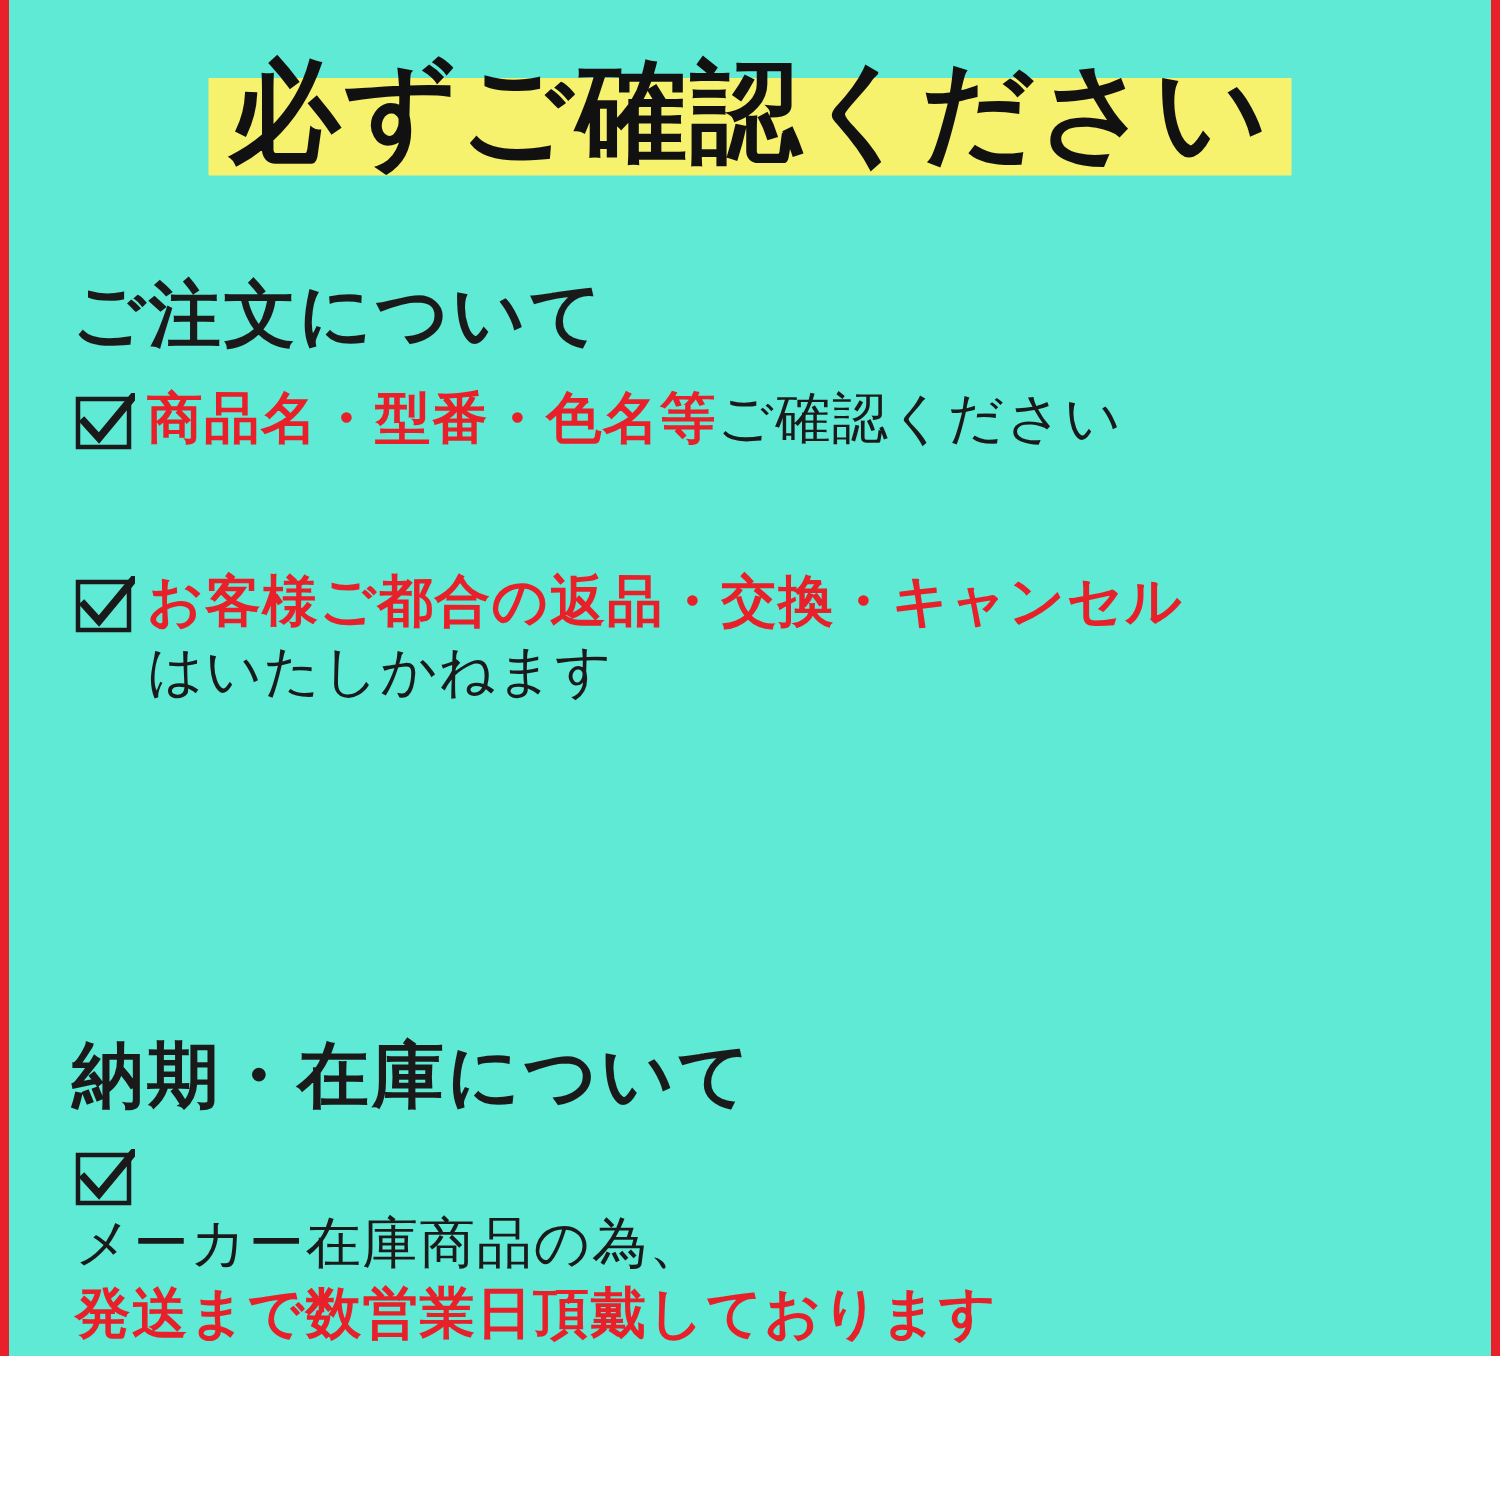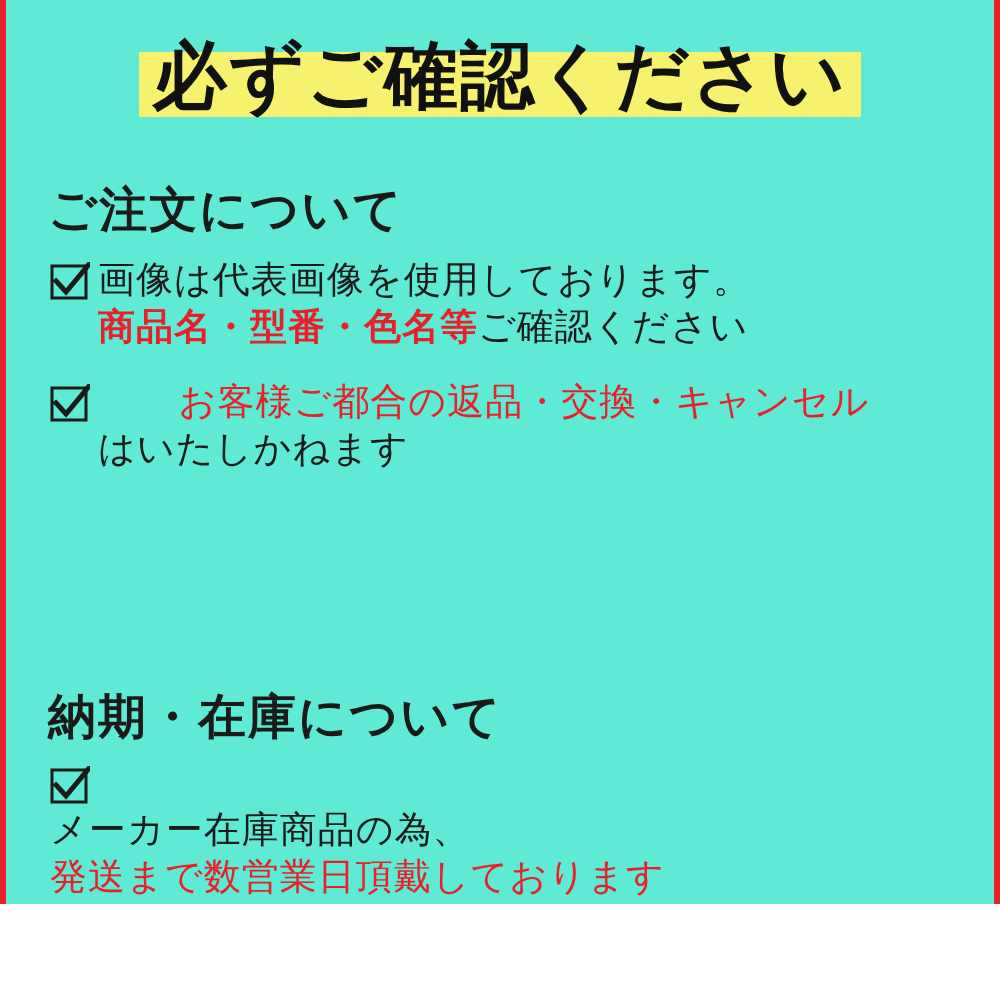--- a/index.html
+++ b/index.html
@@ -79,22 +79,21 @@
   }
   .line {
     font-size: 37px;
     line-height: 1.28;
     color: #1a1a1a;
     letter-spacing: 1px;
     white-space: nowrap;
   }
   .line.bold-red {
     color: #e8202a;
-    font-weight: normal;
-    text-align: center;
+    font-weight: bold;
   }
   .red {
     color: #e8202a;
     font-weight: bold;
     text-align: center;
   }
   .note {
     font-size: 25px;
     color: #e8202a;
     letter-spacing: 0px;
@@ -127,21 +126,20 @@
   <div class="blk section-heading" id="sec1-heading">ご注文について</div>
 
   <div class="blk item" id="item1">
     <span class="check">
       <svg width="40" height="40" viewBox="0 0 40 40">
         <rect x="2" y="4" width="34" height="32" fill="none" stroke="#1a1a1a" stroke-width="3"></rect>
         <path d="M6 19 L16 30 L40 1" fill="none" stroke="#1a1a1a" stroke-width="5" stroke-linecap="square"></path>
       </svg>
     </span>
     <span class="lines">
-      <div class="line">画像は代表画像を使用しております。</div>
       <div class="line"><span class="red">商品名・型番・色名等</span><span>ご確認ください</span></div>
     </span>
   </div>
 
   <div class="blk item" id="item2">
     <span class="check">
       <svg width="40" height="40" viewBox="0 0 40 40">
         <rect x="2" y="4" width="34" height="32" fill="none" stroke="#1a1a1a" stroke-width="3"></rect>
         <path d="M6 19 L16 30 L40 1" fill="none" stroke="#1a1a1a" stroke-width="5" stroke-linecap="square"></path>
       </svg>

